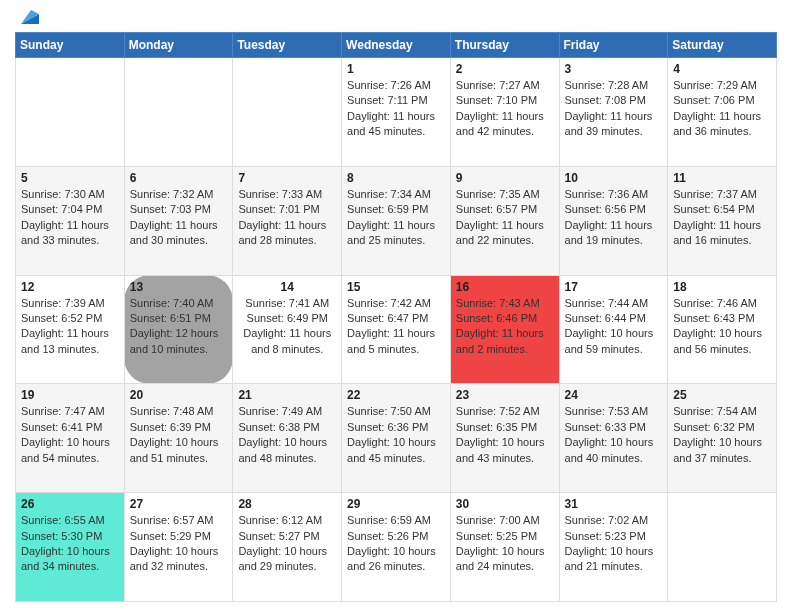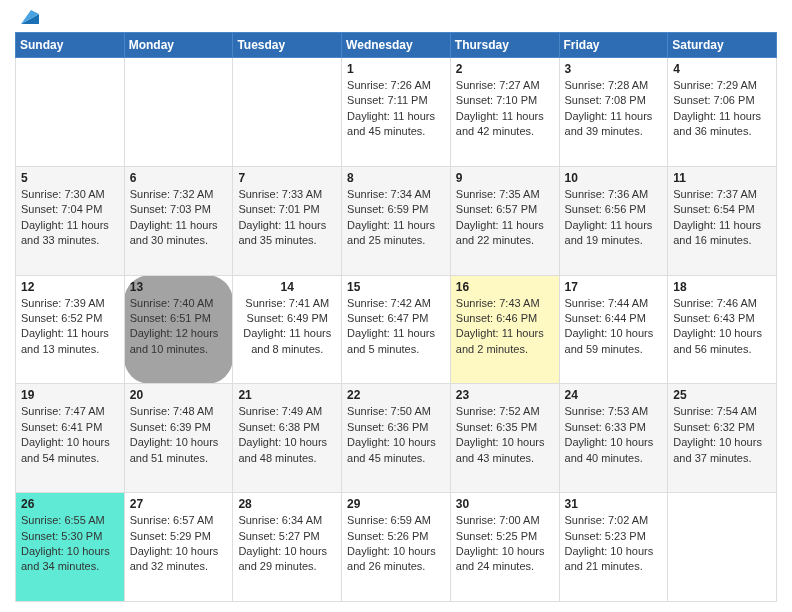--- a/index.html
+++ b/index.html
@@ -155,21 +155,21 @@
           <td style="background: rgb(245, 245, 245);">
             <div class="day-number">5</div>
             <div class="day-info"><span>Sunrise: 7:30 AM</span><br><span>Sunset: 7:04 PM</span><br><span>Daylight: 11 hours and 33 minutes.</span></div>
           </td>
           <td style="background: rgb(245, 245, 245);">
             <div class="day-number">6</div>
             <div class="day-info"><span>Sunrise: 7:32 AM</span><br><span>Sunset: 7:03 PM</span><br><span>Daylight: 11 hours and 30 minutes.</span></div>
           </td>
           <td style="background: rgb(245, 245, 245);">
             <div class="day-number">7</div>
-            <div class="day-info"><span>Sunrise: 7:33 AM</span><br><span>Sunset: 7:01 PM</span><br><span>Daylight: 11 hours and 35 minutes.</span></div>
+            <div class="day-info"><span>Sunrise: 7:33 AM</span><br><span>Sunset: 7:01 PM</span><br><span>Daylight: 11 hours and 28 minutes.</span></div>
           </td>
           <td style="background: rgb(245, 245, 245);">
             <div class="day-number">8</div>
             <div class="day-info"><span>Sunrise: 7:34 AM</span><br><span>Sunset: 6:59 PM</span><br><span>Daylight: 11 hours and 25 minutes.</span></div>
           </td>
           <td style="background: rgb(245, 245, 245);">
             <div class="day-number">9</div>
             <div class="day-info"><span>Sunrise: 7:35 AM</span><br><span>Sunset: 6:57 PM</span><br><span>Daylight: 11 hours and 22 minutes.</span></div>
           </td>
           <td style="background: rgb(245, 245, 245);">
@@ -191,21 +191,21 @@
             <div class="day-info"><span>Sunrise: 7:40 AM</span><br><span>Sunset: 6:51 PM</span><br><span>Daylight: 12 hours and 10 minutes.</span></div>
           </td>
           <td style="background: rgb(255, 255, 255); text-align: center;">
             <div class="day-number">14</div>
             <div class="day-info"><span>Sunrise: 7:41 AM</span><br><span>Sunset: 6:49 PM</span><br><span>Daylight: 11 hours and 8 minutes.</span></div>
           </td>
           <td style="background: rgb(255, 255, 255);">
             <div class="day-number">15</div>
             <div class="day-info"><span>Sunrise: 7:42 AM</span><br><span>Sunset: 6:47 PM</span><br><span>Daylight: 11 hours and 5 minutes.</span></div>
           </td>
-          <td style="background: #fef9c3;">
+          <td style="background: #ef4444;">
             <div class="day-number">16</div>
             <div class="day-info"><span>Sunrise: 7:43 AM</span><br><span>Sunset: 6:46 PM</span><br><span>Daylight: 11 hours and 2 minutes.</span></div>
           </td>
           <td style="background: rgb(255, 255, 255);">
             <div class="day-number">17</div>
             <div class="day-info"><span>Sunrise: 7:44 AM</span><br><span>Sunset: 6:44 PM</span><br><span>Daylight: 10 hours and 59 minutes.</span></div>
           </td>
           <td style="background: rgb(255, 255, 255);">
             <div class="day-number">18</div>
             <div class="day-info"><span>Sunrise: 7:46 AM</span><br><span>Sunset: 6:43 PM</span><br><span>Daylight: 10 hours and 56 minutes.</span></div>
@@ -245,21 +245,21 @@
           <td style="background: #5eead4;">
             <div class="day-number">26</div>
             <div class="day-info"><span>Sunrise: 6:55 AM</span><br><span>Sunset: 5:30 PM</span><br><span>Daylight: 10 hours and 34 minutes.</span></div>
           </td>
           <td style="background: rgb(255, 255, 255);">
             <div class="day-number">27</div>
             <div class="day-info"><span>Sunrise: 6:57 AM</span><br><span>Sunset: 5:29 PM</span><br><span>Daylight: 10 hours and 32 minutes.</span></div>
           </td>
           <td style="background: rgb(255, 255, 255);">
             <div class="day-number">28</div>
-            <div class="day-info"><span>Sunrise: 6:34 AM</span><br><span>Sunset: 5:27 PM</span><br><span>Daylight: 10 hours and 29 minutes.</span></div>
+            <div class="day-info"><span>Sunrise: 6:12 AM</span><br><span>Sunset: 5:27 PM</span><br><span>Daylight: 10 hours and 29 minutes.</span></div>
           </td>
           <td style="background: rgb(255, 255, 255);">
             <div class="day-number">29</div>
             <div class="day-info"><span>Sunrise: 6:59 AM</span><br><span>Sunset: 5:26 PM</span><br><span>Daylight: 10 hours and 26 minutes.</span></div>
           </td>
           <td style="background: rgb(255, 255, 255);">
             <div class="day-number">30</div>
             <div class="day-info"><span>Sunrise: 7:00 AM</span><br><span>Sunset: 5:25 PM</span><br><span>Daylight: 10 hours and 24 minutes.</span></div>
           </td>
           <td style="background: rgb(255, 255, 255);">

